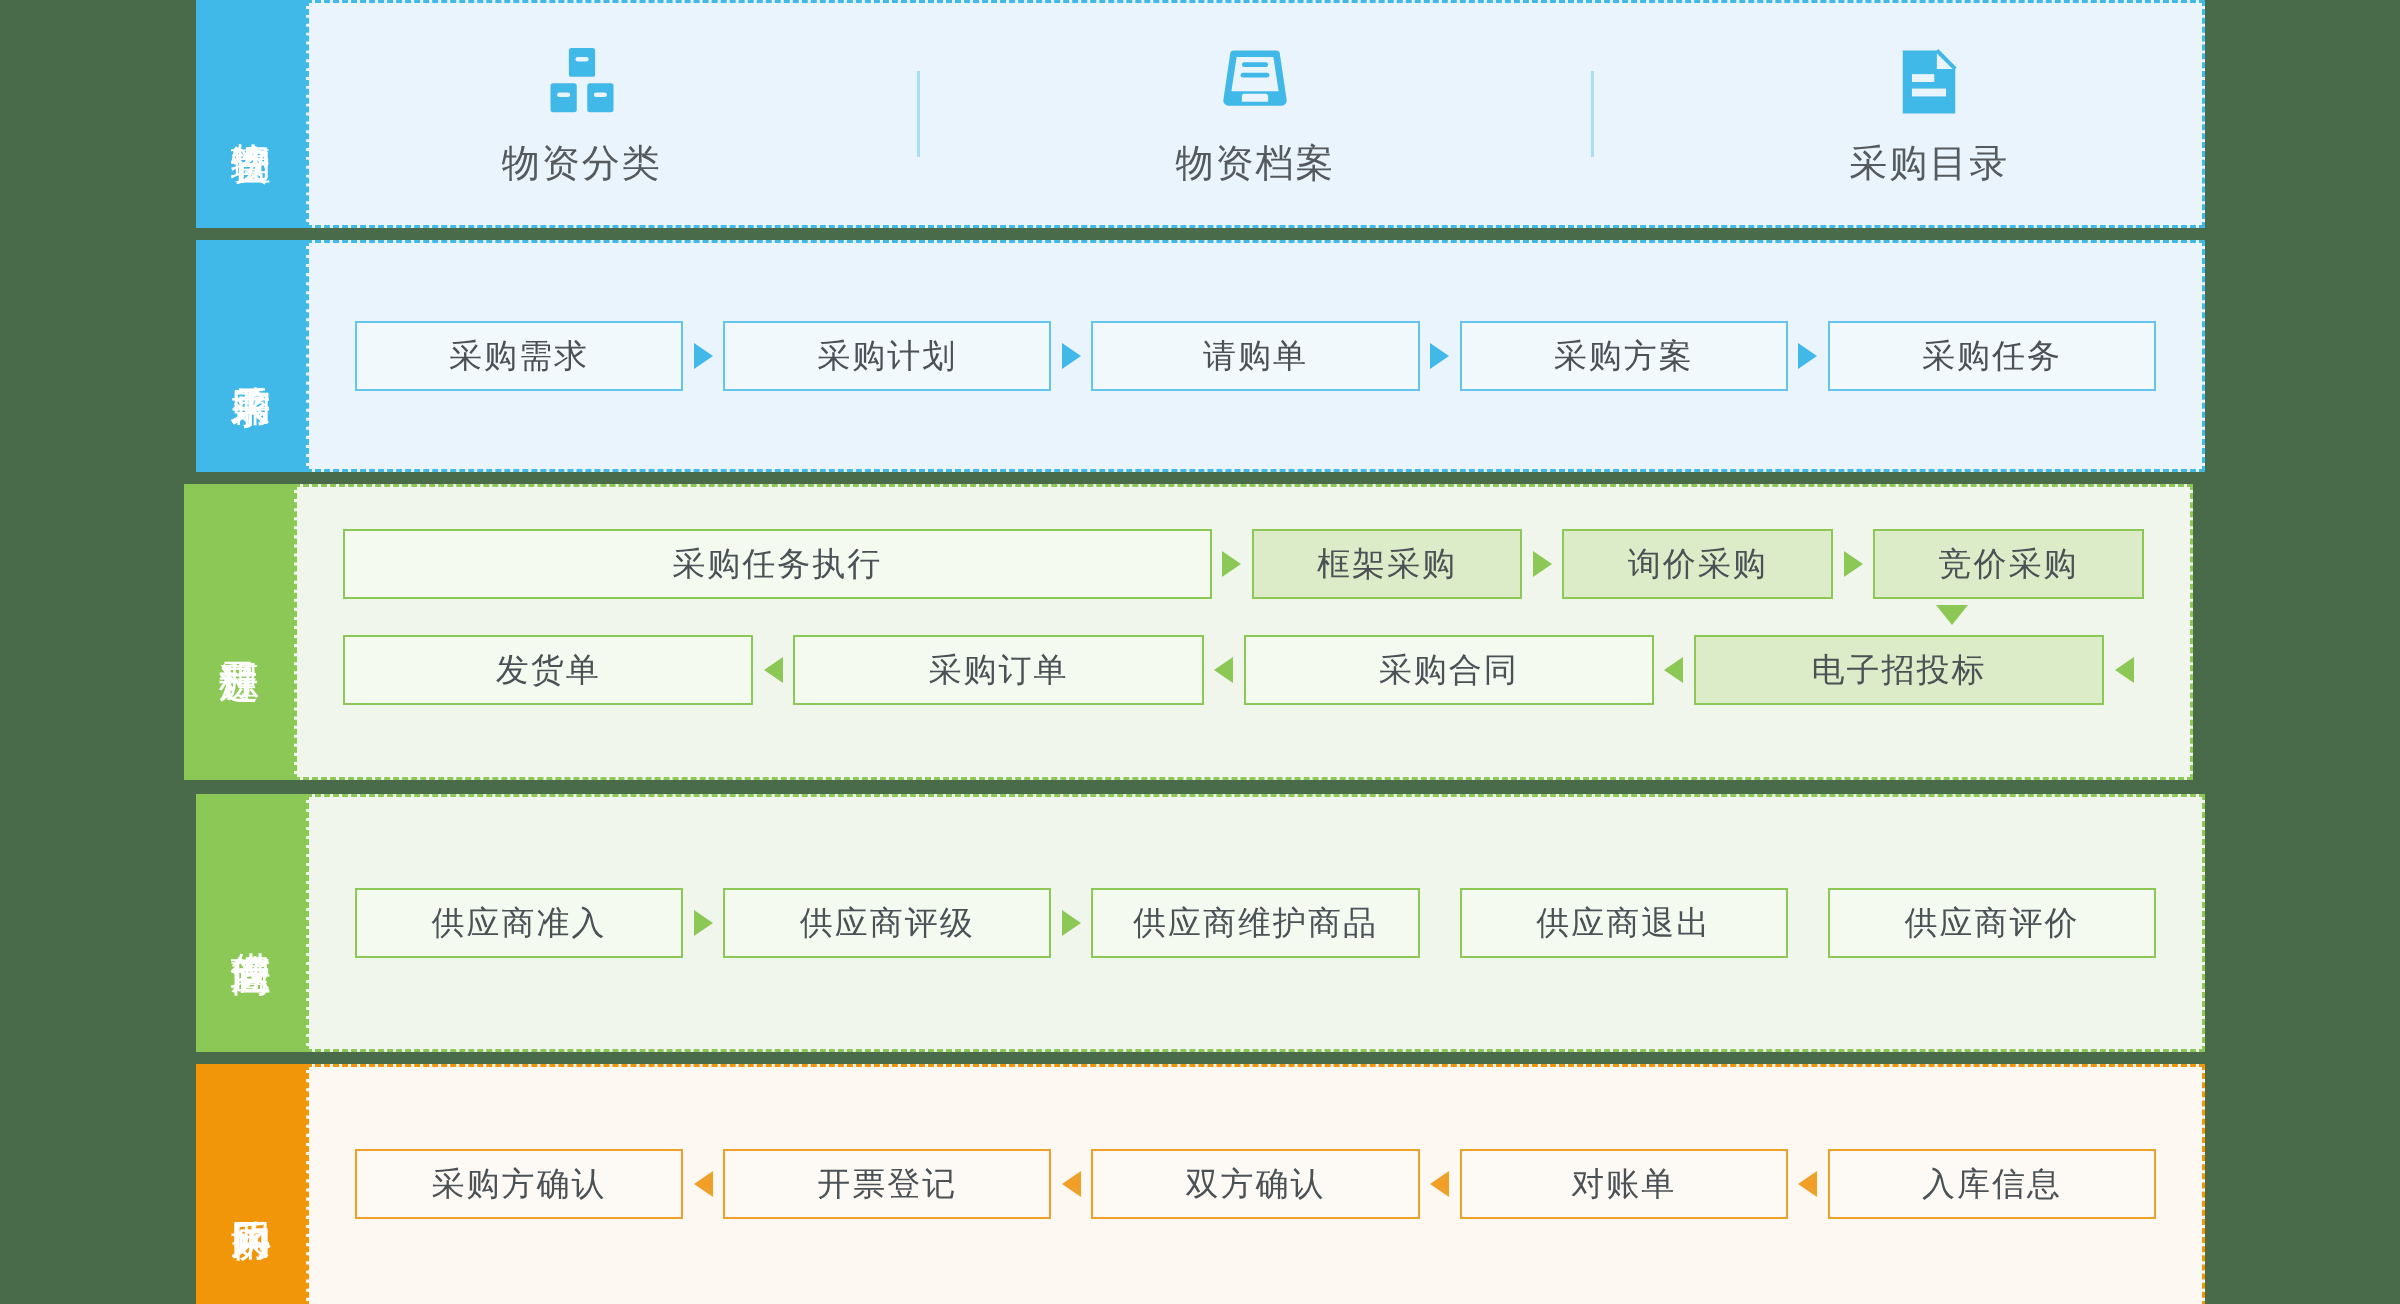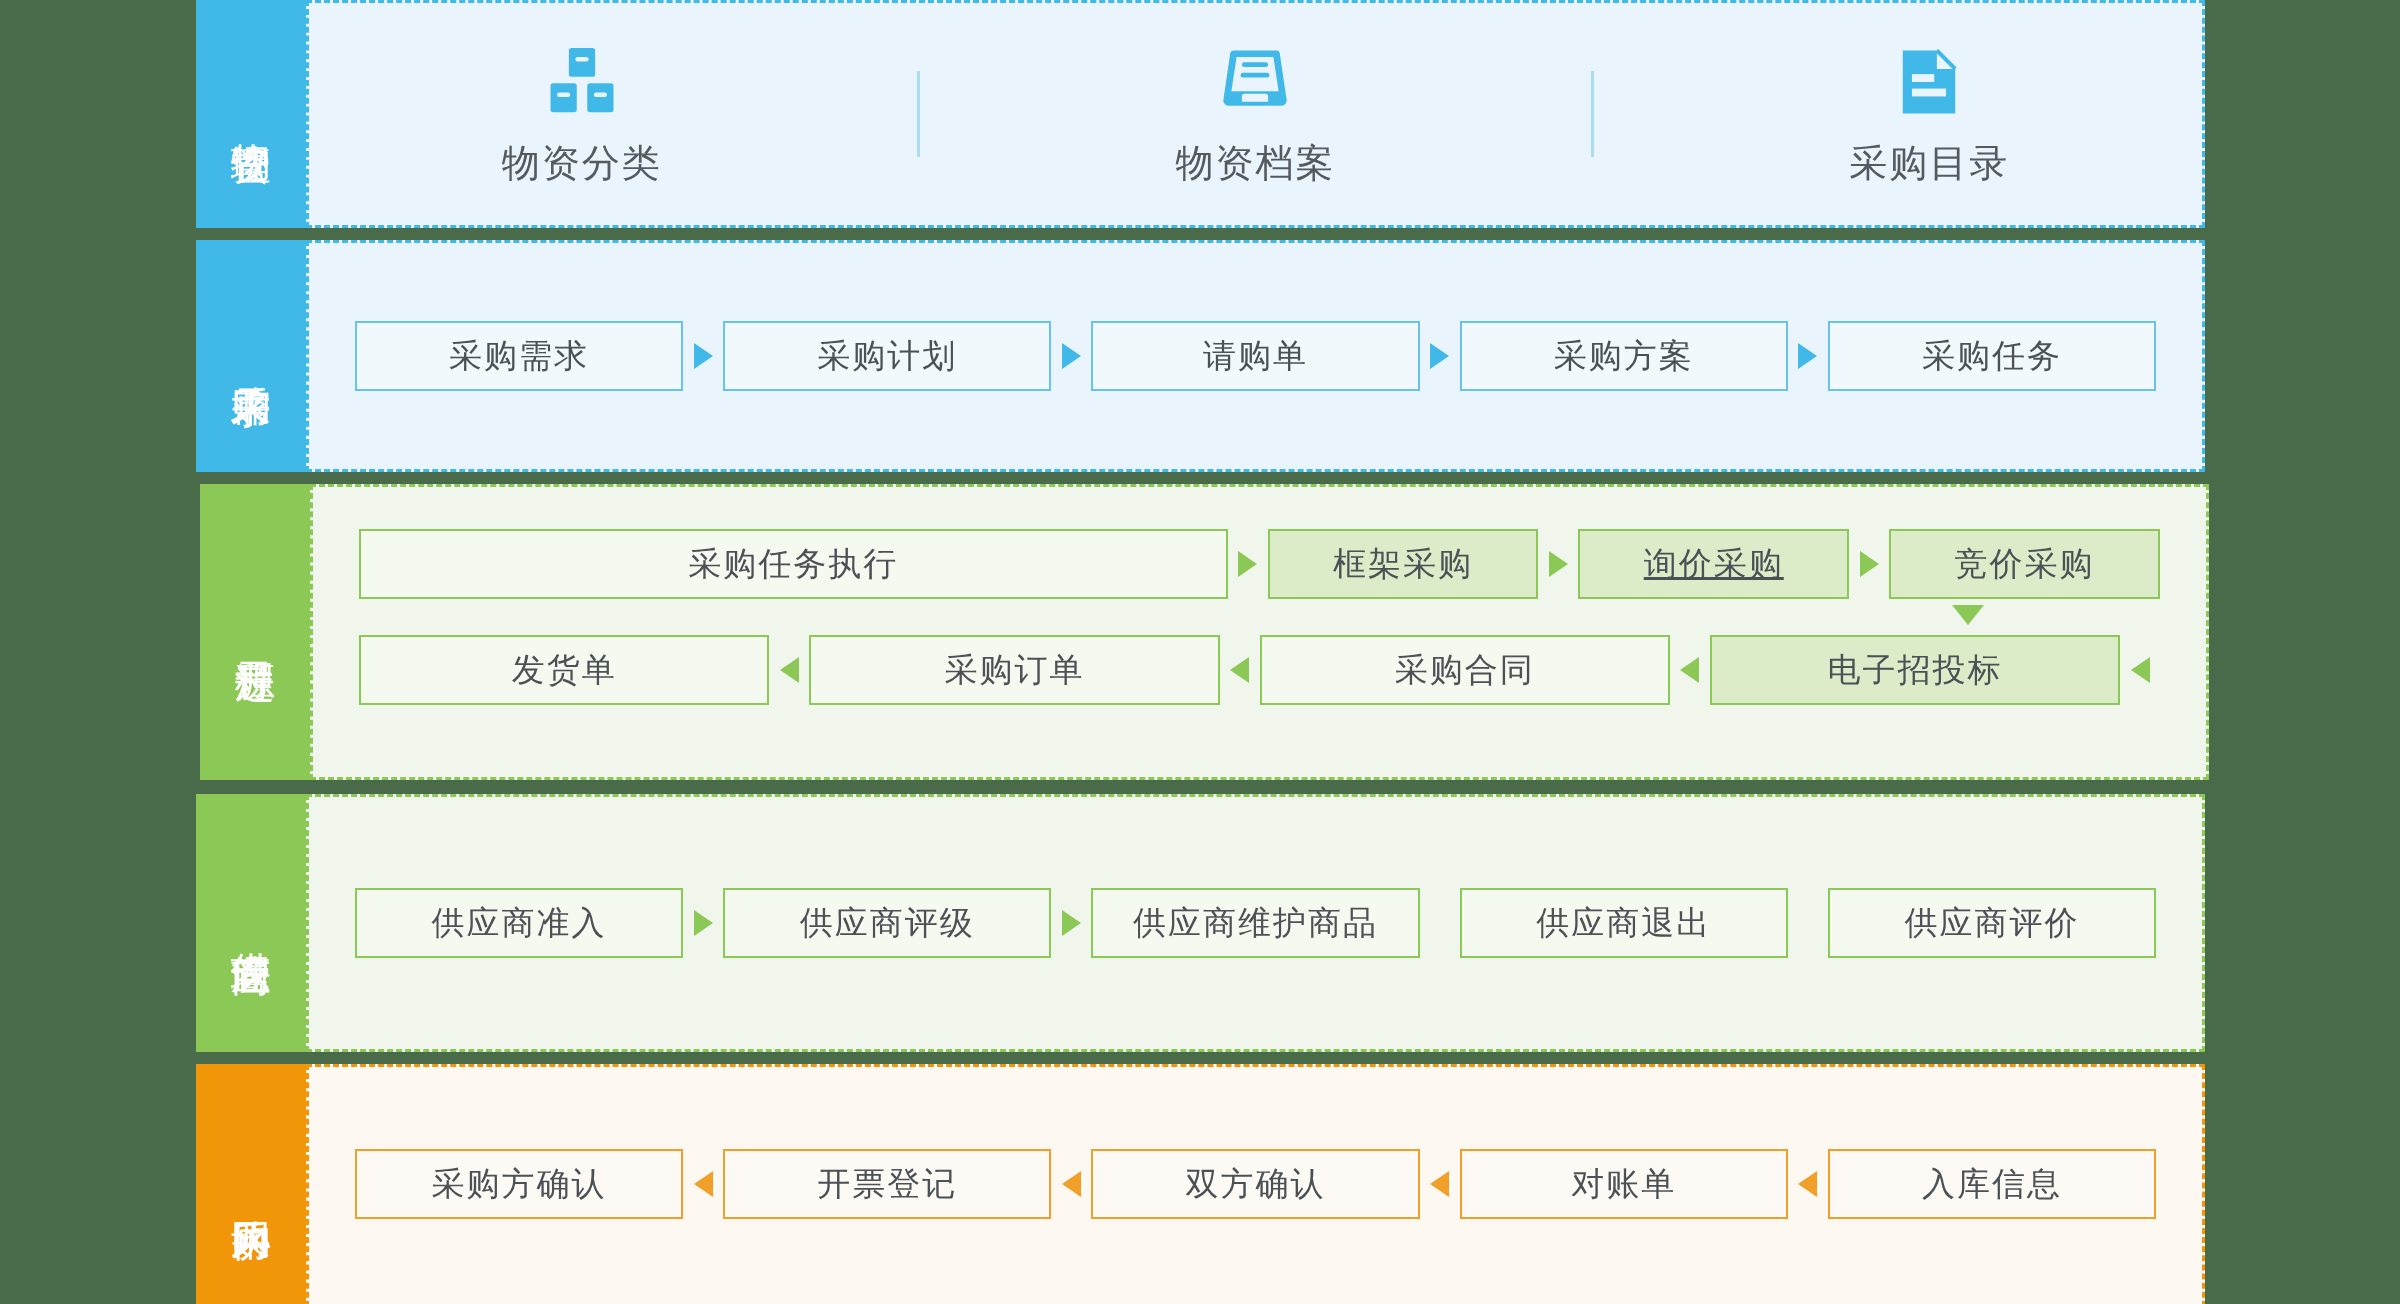--- a/index.html
+++ b/index.html
@@ -164,34 +164,34 @@
           </div>
         <div class="chip blue" style="flex:1 1 0;">采购方案</div>
         <div class="arrow">
             <i class="tri tri-right-blue"></i>
           </div>
         <div class="chip blue" style="flex:1 1 0;">采购任务</div>
       </div>
     </div>
   </div>
 
-  <div class="row" style="left:200px;top:484px;width:2009px;height:296px;">
+  <div class="row" style="left:184px;top:484px;width:2009px;height:296px;">
     <div class="railbar rail-green">寻源过程</div>
     <div class="panel panel-green">
 
       <div class="flow" style="top:42px;padding:0 46px;">
         <div class="chip green" style="flex:3.24 1 0;">采购任务执行</div>
         <div class="arrow">
             <i class="tri tri-right-green"></i>
           </div>
         <div class="chip green-fill" style="flex:1 1 0;">框架采购</div>
         <div class="arrow">
             <i class="tri tri-right-green"></i>
           </div>
-        <div class="chip green-fill" style="flex:1 1 0;text-decoration:underline;">询价采购</div>
+        <div class="chip green-fill" style="flex:1 1 0;">询价采购</div>
         <div class="arrow">
             <i class="tri tri-right-green"></i>
           </div>
         <div class="chip green-fill" style="flex:1 1 0;">竞价采购</div>
       </div>
 
       <div class="downarrow" style="left:1639px;top:117px;">
           <i class="tri tri-down-green"></i>
         </div>
 

